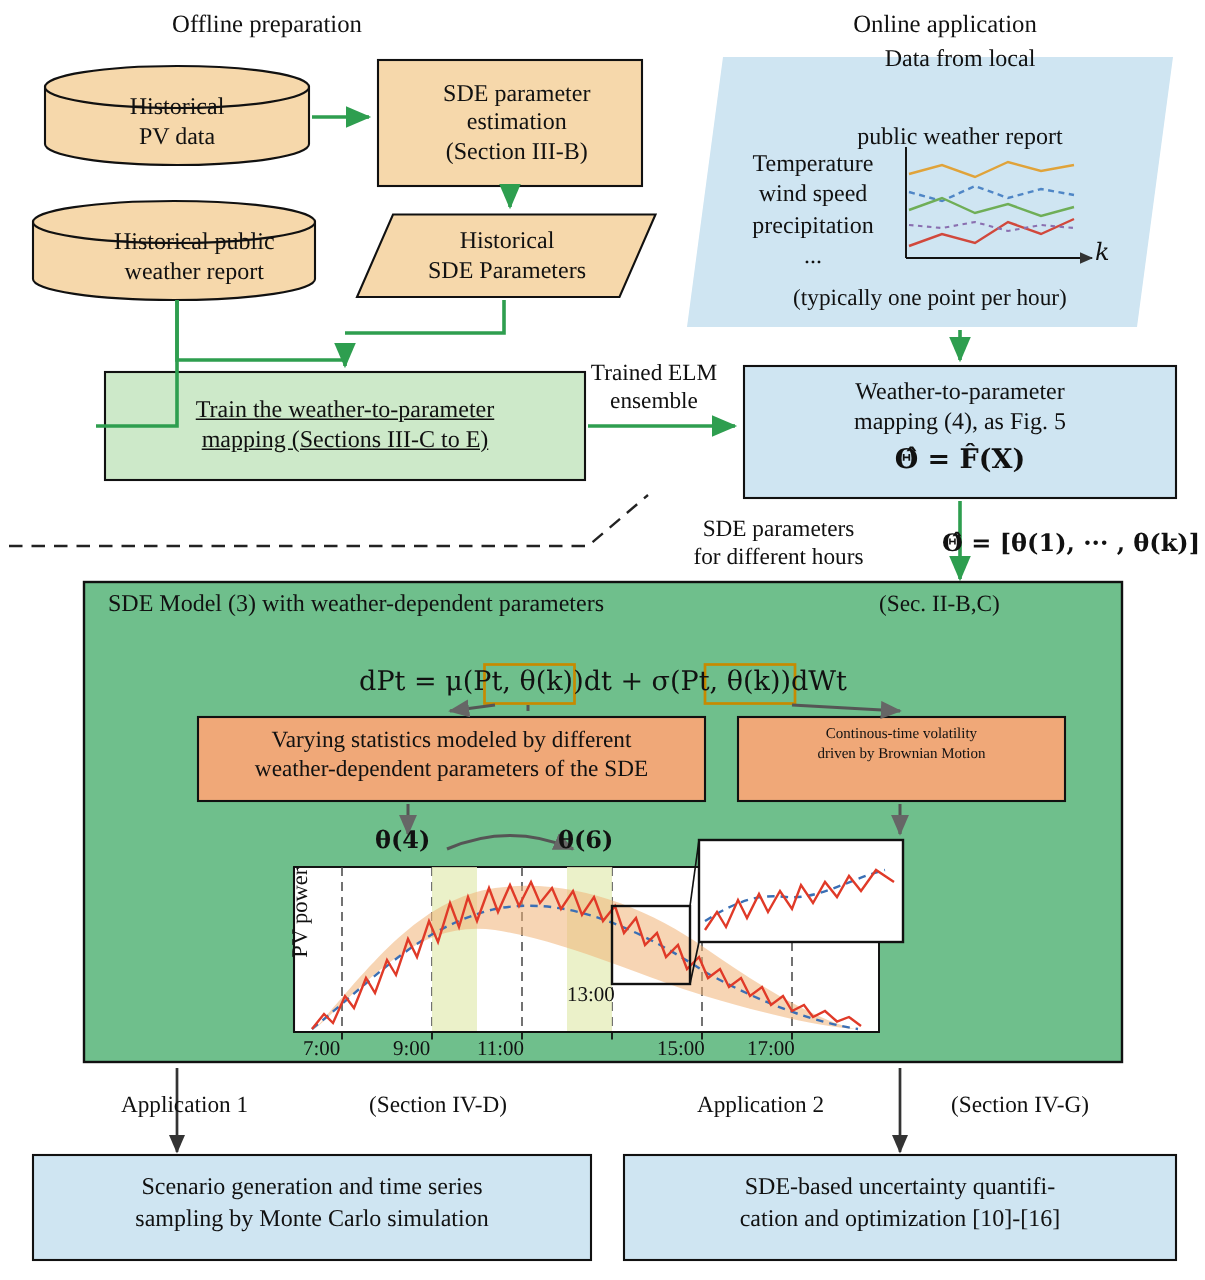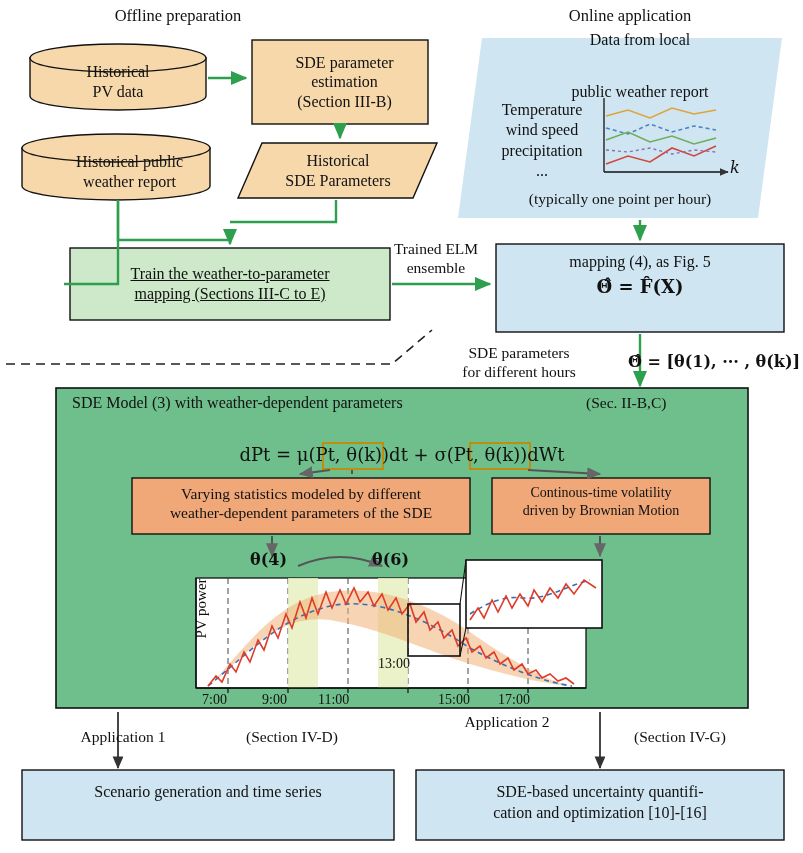--- a/index.html
+++ b/index.html
@@ -240,20 +240,21 @@
     <div>wind speed</div>
     <div>precipitation</div>
     <div>...</div>
   </div>
 
   <div style="position:absolute; left:730px; top:158px; font-size:16px; font-style:italic;" class="math">k</div>
 
   <div style="position:absolute; left:470px; top:190px; width:300px; text-align:center; font-size:15.5px;">(typically one point per hour)</div>
 
   <div style="position:absolute; left:496px; top:252px; width:288px; text-align:center; font-size:16px; line-height:1.25;">
+    <div>Weather-to-parameter</div>
     <div>mapping (4), as Fig. 5</div>
     <div class="math bold" style="font-size:18px; margin-top:4px;">Θ̂ = F̂(X)</div>
   </div>
 
   <div style="position:absolute; left:374px; top:240px; width:124px; text-align:center; font-size:15.5px; line-height:1.2;">
     <div>Trained ELM</div>
     <div>ensemble</div>
   </div>
 
   <div style="position:absolute; left:424px; top:344px; width:190px; text-align:center; font-size:15.5px; line-height:1.2;">
@@ -265,43 +266,44 @@
 
   <div class="greenpanel-title">SDE Model (3) with weather-dependent parameters</div>
   <div class="sec-note" style="left:586px; top:394px;">(Sec. II-B,C)</div>
 
   <div class="math" style="position:absolute; left:56px; top:444px; width:692px; text-align:center; font-size:18px;">dPt = μ(Pt, θ(k))dt + σ(Pt, θ(k))dWt</div>
 
   <div style="position:absolute; left:132px; top:484px; width:338px; text-align:center; font-size:15.5px; line-height:1.25;">
     <div>Varying statistics modeled by different</div>
     <div>weather-dependent parameters of the SDE</div>
   </div>
-  <div style="position:absolute; left:492px; top:484px; width:218px; text-align:center; font-size:14px; line-height:1.25;">
+  <div style="position:absolute; left:492px; top:484px; width:218px; text-align:center; font-size:10px; line-height:1.25;">
     <div>Continous-time volatility</div>
     <div>driven by Brownian Motion</div>
   </div>
 
   <div class="math bold" style="position:absolute; left:250px; top:550px; font-size:16px;">θ(4)</div>
   <div class="math bold" style="position:absolute; left:372px; top:550px; font-size:16px;">θ(6)</div>
 
   <div style="position:absolute; left:146px; top:600px; width:110px; transform:rotate(-90deg); transform-origin:center; text-align:center; font-size:15px;">PV power</div>
 
   <div class="axis-label" style="position:absolute; left:202px; top:692px;">7:00</div>
   <div class="axis-label" style="position:absolute; left:262px; top:692px;">9:00</div>
   <div class="axis-label" style="position:absolute; left:318px; top:692px;">11:00</div>
   <div class="axis-label" style="position:absolute; left:378px; top:656px;">13:00</div>
   <div class="axis-label" style="position:absolute; left:438px; top:692px;">15:00</div>
   <div class="axis-label" style="position:absolute; left:498px; top:692px;">17:00</div>
 
   <div class="label-plain" style="left:48px; top:728px; width:150px;">Application 1</div>
   <div class="label-plain" style="left:212px; top:728px; width:160px;">(Section IV-D)</div>
-  <div class="label-plain" style="left:432px; top:713px; width:150px;">Application 2</div>
+  <div class="label-plain" style="left:432px; top:728px; width:150px;">Application 2</div>
   <div class="label-plain" style="left:600px; top:728px; width:160px;">(Section IV-G)</div>
 
   <div style="position:absolute; left:22px; top:782px; width:372px; text-align:center; font-size:16px; line-height:1.3;">
     <div>Scenario generation and time series</div>
+    <div>sampling by Monte Carlo simulation</div>
   </div>
   <div style="position:absolute; left:416px; top:782px; width:368px; text-align:center; font-size:16px; line-height:1.3;">
     <div>SDE-based uncertainty quantifi-</div>
     <div>cation and optimization [10]-[16]</div>
   </div>
 
 </div>
 
 </body></html>

